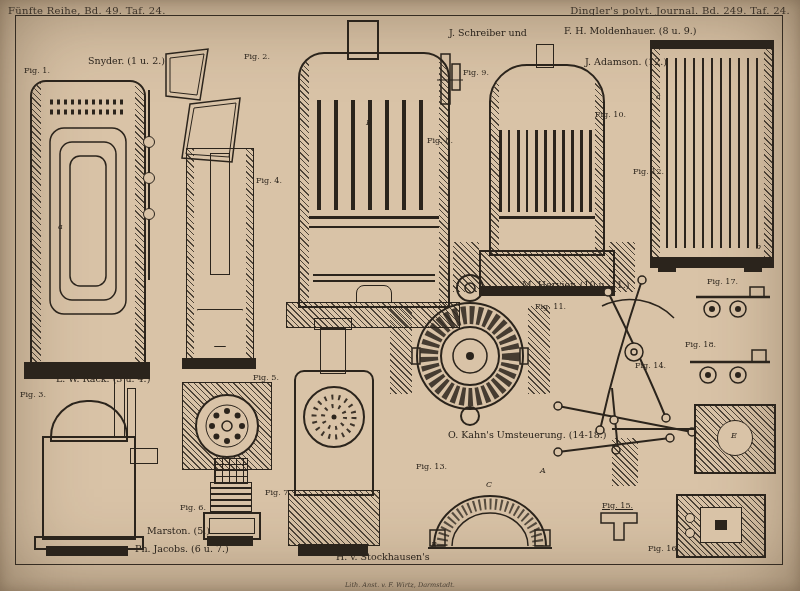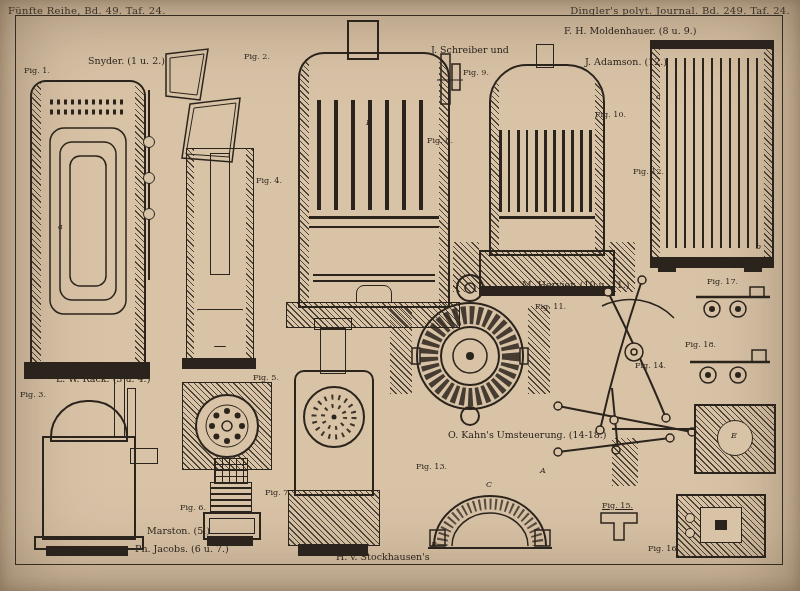--- a/index.html
+++ b/index.html
@@ -37,21 +37,21 @@
 <div class="plate">
 
   <div class="frame"></div>
   <div class="corner" style="left:8px;">Fünfte Reihe, Bd. 49. Taf. 24.</div>
   <div class="corner" style="right:10px;text-align:right;">Dingler's polyt. Journal. Bd. 249. Taf. 24.</div>
 
   <span class="lbl sec" style="left:88px;top:55px;">Snyder. (1 u. 2.)</span>
   <span class="lbl sec" style="left:56px;top:373px;">L. W. Rack. (3 u. 4.)</span>
   <span class="lbl sec" style="left:147px;top:525px;">Marston. (5.)</span>
   <span class="lbl sec" style="left:135px;top:543px;">Ph. Jacobs. (6 u. 7.)</span>
-  <span class="lbl sec" style="left:431px;top:27px;margin-top:17px;">J. Schreiber und</span>
+  <span class="lbl sec" style="left:449px;top:27px;">J. Schreiber und</span>
   <span class="lbl sec" style="left:564px;top:25px;">F. H. Moldenhauer. (8 u. 9.)</span>
   <span class="lbl sec" style="left:585px;top:56px;">J. Adamson. (12.)</span>
   <span class="lbl sec" style="left:522px;top:279px;">M. Hervier. (10 u. 11.)</span>
   <span class="lbl sec" style="left:448px;top:429px;">O. Kahn's Umsteuerung. (14-18.)</span>
   <span class="lbl sec" style="left:336px;top:551px;">H. v. Stockhausen's</span>
 
   <span class="lbl" style="left:24px;top:66px;">Fig. 1.</span>
   <span class="lbl" style="left:244px;top:52px;">Fig. 2.</span>
   <span class="lbl" style="left:20px;top:390px;">Fig. 3.</span>
   <span class="lbl" style="left:256px;top:176px;">Fig. 4.</span>
@@ -312,14 +312,15 @@
     <path d="M14,78 A48,42 0 0 1 110,78" fill="none" stroke="#2b241c" stroke-width="11" stroke-dasharray="2,3.4" opacity=".75"></path>
     <path d="M24,78 A38,33 0 0 1 100,78" fill="none" stroke="#2b241c" stroke-width="1.5"></path>
     <line x1="0" y1="80" x2="124" y2="80" stroke="#2b241c" stroke-width="2"></line>
     <rect x="2" y="62" width="15" height="16" fill="none" stroke="#2b241c" stroke-width="1.5"></rect>
     <rect x="107" y="62" width="15" height="16" fill="none" stroke="#2b241c" stroke-width="1.5"></rect>
   </svg>
   <span class="ann" style="left:540px;top:466px;">A</span>
   <span class="ann" style="left:486px;top:480px;">C</span>
   <span class="ann" style="left:431px;top:540px;">B</span>
 
+  <div class="imprint">Lith. Anst. v. F. Wirtz, Darmstadt.</div>
 
 </div>
 
 </body></html>

